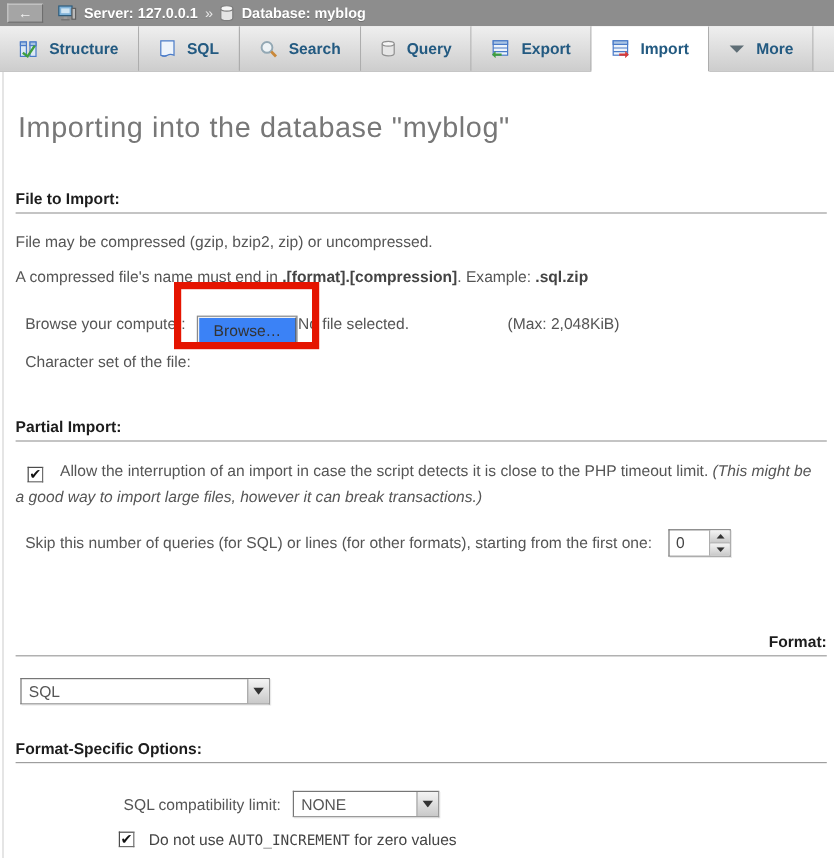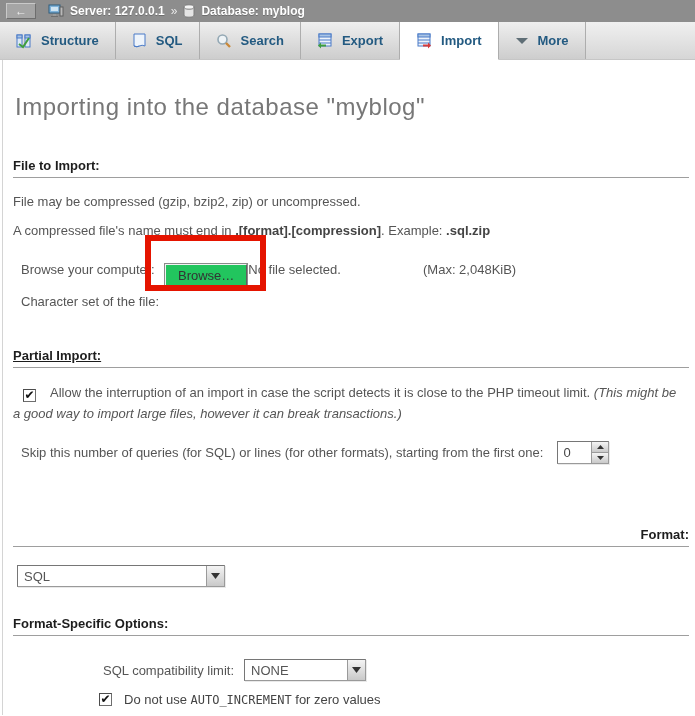--- a/index.html
+++ b/index.html
@@ -41,31 +41,31 @@
   .content { background:#fff; border-left:1px solid #d4d4d4; margin-left:2px; height:655px; position:relative; }
   h1 {
     font-size:24px; font-weight:normal; color:#777;
     padding:33px 0 0 12px; letter-spacing:0.5px;
   }
   .sect-head {
     font-size:13px; font-weight:bold; color:#1d1d1d;
     margin:0 6px 0 10px; padding-bottom:4px; border-bottom:1px solid #9e9e9e;
   }
   .sh1 { margin-top:37px; }
-  .sh2 { margin-top:39px;text-decoration:underline; }
+  .sh2 { margin-top:39px; }
   .sh3 { margin-top:63px;text-align:right; }
   .sh4 { margin-top:29px; }
   .pline { margin:13px 10px 0 10px; line-height:16px; color:#555; }
   .pline.first { margin-top:16px; }
   .pline b { color:#444;margin-top:31px; }
   
   .browse-row { position:relative; display:flex; align-items:center; margin:17px 10px 0 18px; height:26px; }
   .browse-label { width:144px; }
   .win-btn {
-    background:#22c55e; border:1px solid #f2f2f2;
+    background:#3b82f6; border:1px solid #f2f2f2;
     border-right-color:#5f5f5f; border-bottom-color:#5f5f5f;
     outline:1px solid #8a8a8a; padding:3px 12px 4px 12px;
     font-size:13px; color:#333; font-family:inherit; cursor:pointer;margin-top:13px;
   }
   .no-file { margin-left:1px; color:#555; }
   .max-note { position:absolute; left:402px; color:#555; }
   .red-box {
     position:absolute; left:124px; top:-21px; width:121px; height:56px;
     border:6px solid #e51400; pointer-events:none; z-index:5;
   }
@@ -170,20 +170,29 @@
     <span>
       <svg width="16" height="16" viewBox="0 0 16 16">
         <circle cx="6.5" cy="6.5" r="4.5" fill="#eef3f6" stroke="#93a8b4" stroke-width="1.6"></circle>
         <line x1="10" y1="10" x2="14" y2="14" stroke="#c9883a" stroke-width="2.4"></line>
       </svg>
     </span>
     <span>Search</span>
   </div>
   <div class="tab">
     <span>
+      <svg width="13" height="15" viewBox="0 0 13 15">
+        <path d="M1.5 3.5 v8 a5 2 0 0 0 10 0 v-8" fill="#e6e6e6" stroke="#909090"></path>
+        <ellipse cx="6.5" cy="3.5" rx="5" ry="2" fill="#f5f5f5" stroke="#909090"></ellipse>
+      </svg>
+    </span>
+    <span>Query</span>
+  </div>
+  <div class="tab">
+    <span>
       <svg width="16" height="16" viewBox="0 0 16 16">
         <rect x="2" y="1" width="12" height="12" fill="#eef4fb" stroke="#4a7bc8"></rect>
         <rect x="2" y="1" width="12" height="3" fill="#a9c4e4" stroke="#4a7bc8"></rect>
         <line x1="2" y1="7" x2="14" y2="7" stroke="#4a7bc8"></line>
         <line x1="2" y1="10" x2="14" y2="10" stroke="#4a7bc8"></line>
         <path d="M8 12.5 h-5 v-2 l-3 3 l3 3 v-2 h5 z" fill="#3f9e3f" transform="translate(1,-1)"></path>
       </svg>
     </span>
     <span>Export</span>
   </div>

